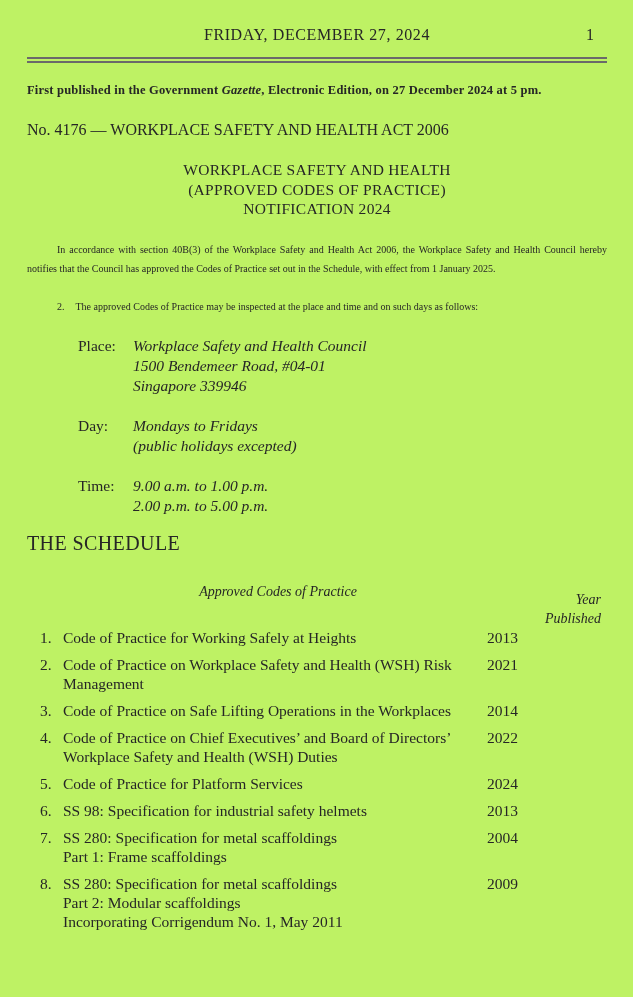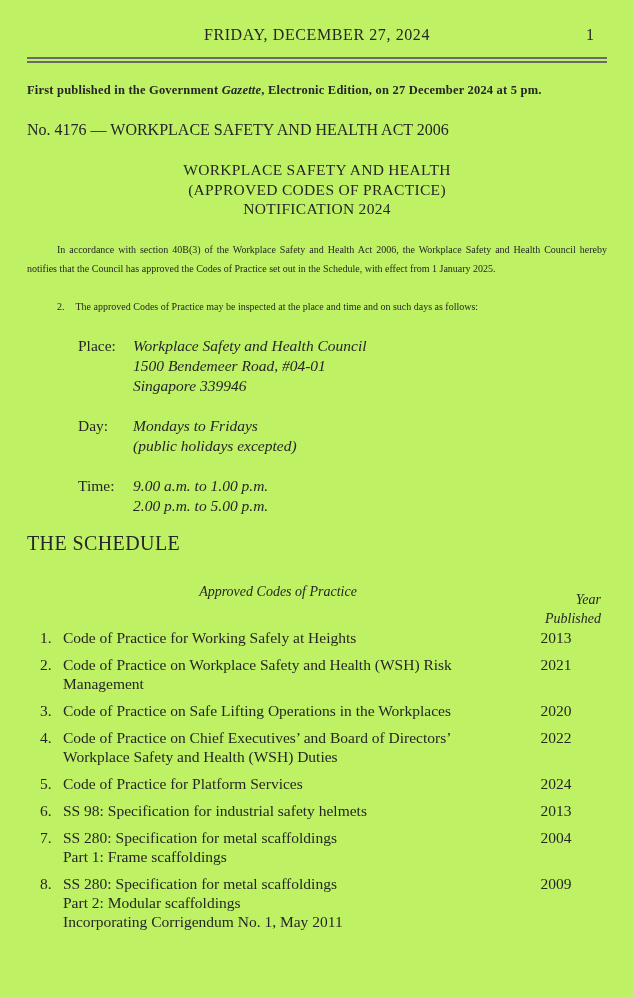--- a/index.html
+++ b/index.html
@@ -48,21 +48,21 @@
 
   .sched-head { position: relative; margin-top: 27px; font-size: 14px; font-style: italic; line-height: 19px; height: 38px; }
   .sched-head-left { margin-left: 36px; width: 430px; text-align: center; }
   .sched-head-right { position: absolute; left: 484px; top: 8px; width: 90px; text-align: right; }
 
   .sched-rows { margin-top: 5px; font-size: 15.5px; }
   .srow { position: relative; margin-left: 13px; margin-top: 8px; line-height: 19px; }
   .srow-num { position: absolute; left: 0; top: 0; width: 22px; }
   .srow-text { margin-left: 23px; }
   .srow-text div { white-space: nowrap; }
-  .srow-year { position: absolute; left: 471px; top: 0; width: 90px; text-align: center; }
+  .srow-year { position: absolute; left: 447px; top: 0; width: 90px; text-align: left; }
 </style>
 </head>
 <body>
 
 <div class="page">
 
   <div class="masthead">
     <div class="masthead-date">FRIDAY, DECEMBER 27, 2024</div>
     <div class="masthead-page">1</div>
   </div>
@@ -136,21 +136,21 @@
           <div>Code of Practice on Workplace Safety and Health (WSH) Risk</div>
           <div>Management</div>
         </div>
         <div class="srow-year">2021</div>
       </div>
       <div class="srow">
         <div class="srow-num">3.</div>
         <div class="srow-text">
           <div>Code of Practice on Safe Lifting Operations in the Workplaces</div>
         </div>
-        <div class="srow-year">2020</div>
+        <div class="srow-year">2014</div>
       </div>
       <div class="srow">
         <div class="srow-num">4.</div>
         <div class="srow-text">
           <div>Code of Practice on Chief Executives’ and Board of Directors’</div>
           <div>Workplace Safety and Health (WSH) Duties</div>
         </div>
         <div class="srow-year">2022</div>
       </div>
       <div class="srow">

